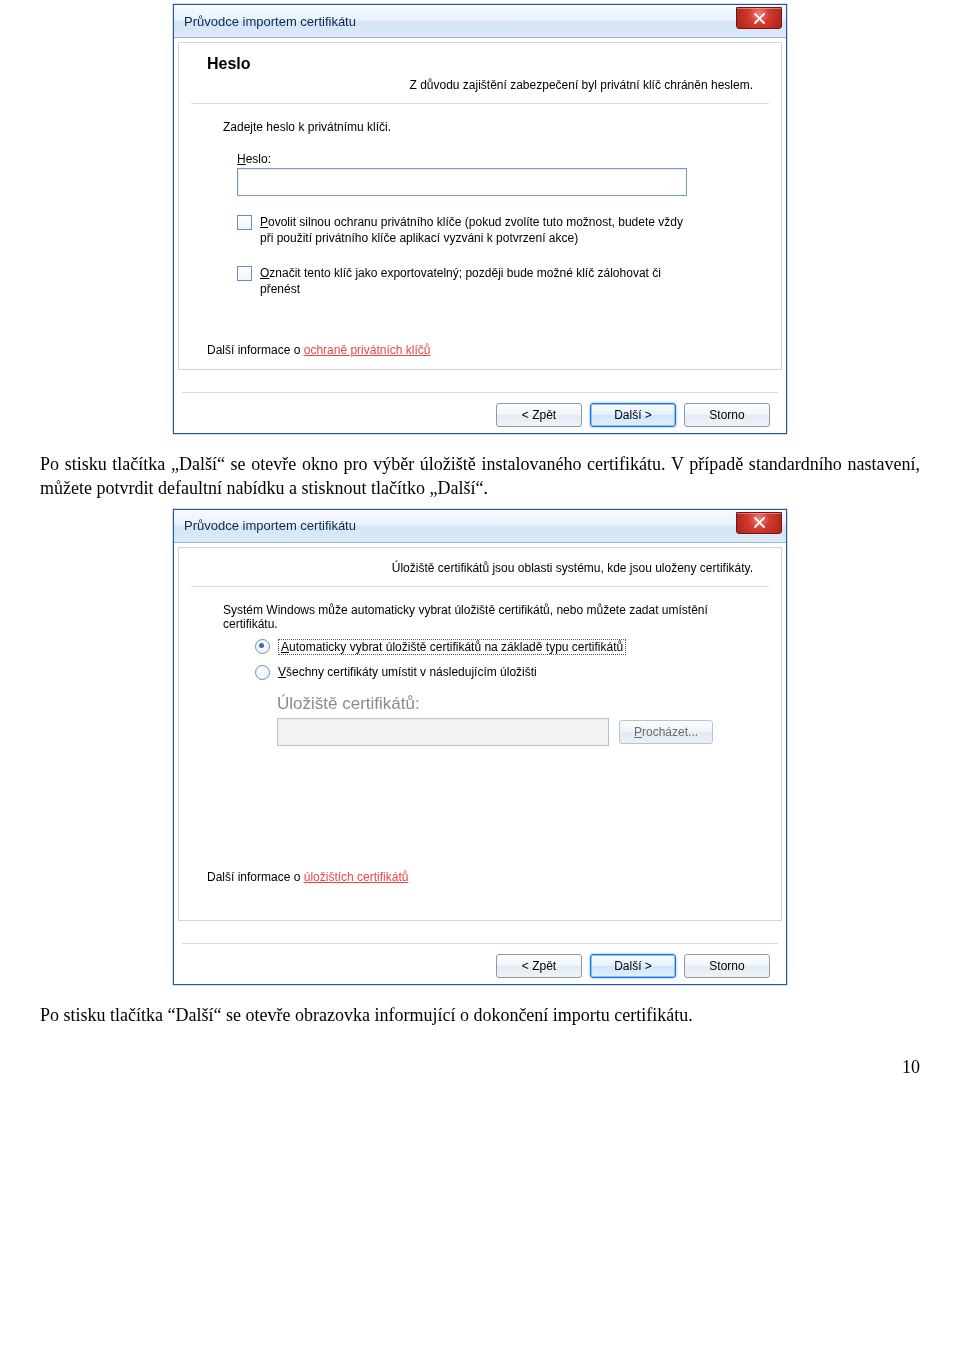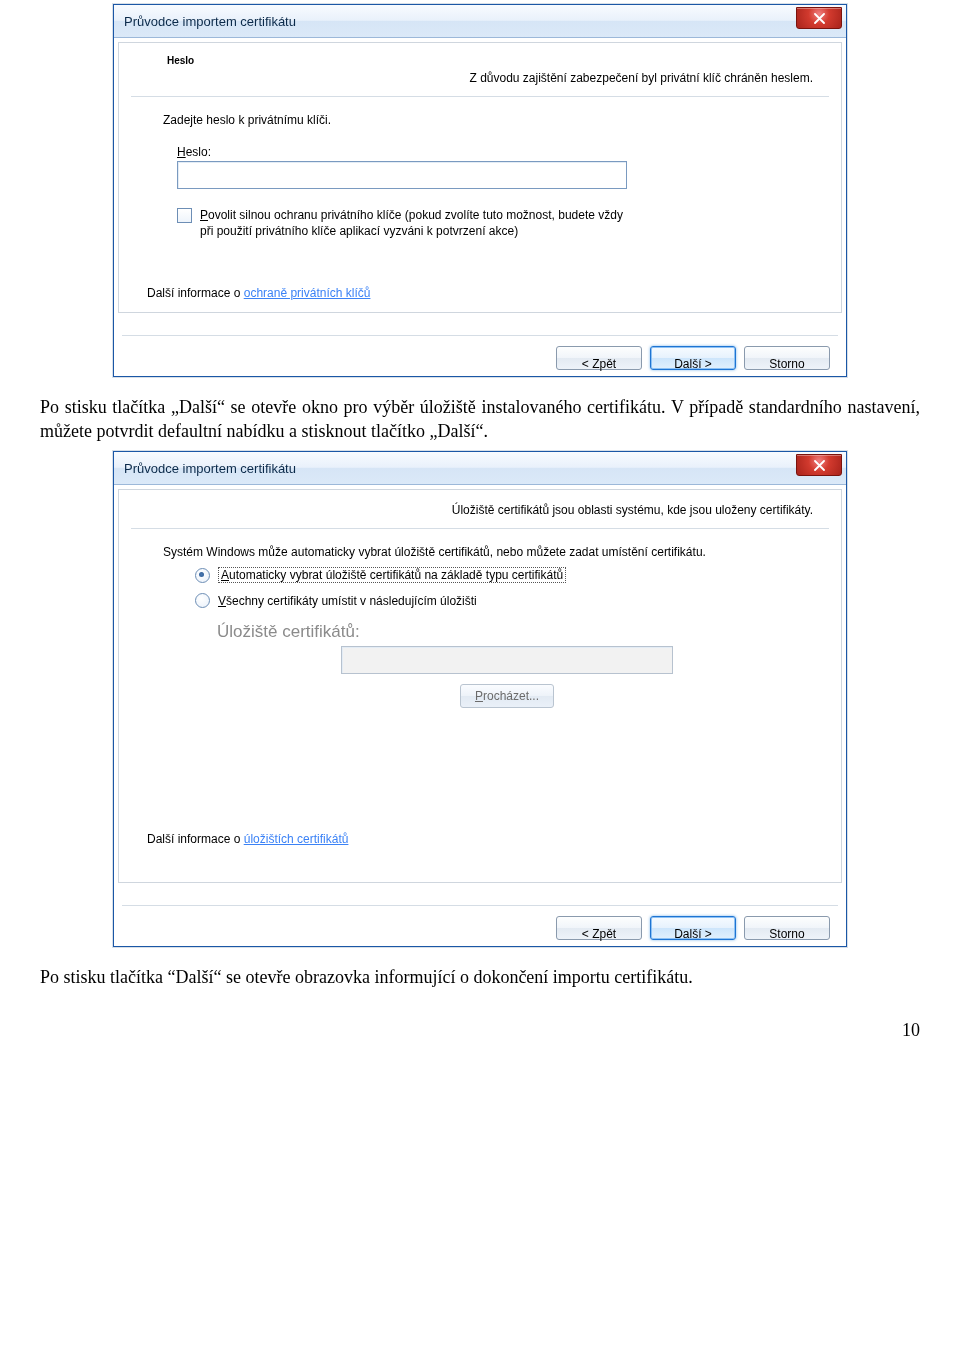--- a/index.html
+++ b/index.html
@@ -18,21 +18,21 @@
   }
   .page-num {
     position: relative;
     text-align: right;
     margin: 30px 40px 20px 0;
     font-size: 18px;
   }
 
   .dialog-wrap {
     margin: 4px auto 18px auto;
-    width: 734px;
+    width: 614px;
     position: relative;
   }
   .dialog {
     border: 1px solid #1b57a6;
     background: #fff;
     font-family: "Segoe UI", Tahoma, sans-serif;
     font-size: 12px;
     color: #000;
     box-shadow: 0 0 0 1px #d7dfe8;
   }
@@ -72,23 +72,22 @@
   .inner-frame {
     border: 1px solid #cfd6de;
     background: #fff;
     padding: 10px 0 12px 0;
   }
   .header-block {
     padding: 2px 28px 0 28px;
   }
   .header-title {
     font-weight: bold;
-    font-size: 10px;
+    font-size: 16px;
     margin-bottom: 4px;
-    margin-left: 20px;
   }
   .header-sub {
     font-size: 12px;
     color: #000;
     margin-left: 16px;
     line-height: 1.35;
     text-align: right;
   }
   .header-rule {
     border: none;
@@ -180,39 +179,38 @@
   .store-label {
     font-size: 17px;
     color: #8b8b8b;
     margin: 14px 0 0 54px;
   }
   .store-field-row {
     display: flex;
     align-items: center;
     gap: 10px;
     margin: 4px 0 0 54px;
-    flex-direction: column;
   }
   .browse-btn {
     height: 24px;
     padding: 0 14px;
     font-size: 12px;
     color: #6b6b6b;
     border: 1px solid #b9c4d0;
     background: linear-gradient(to bottom,#fafcff 0%, #eef3f9 48%, #e2eaf3 50%, #eaf0f8 100%);
     border-radius: 3px;
     cursor: default;
   }
 
   .link-line {
     margin: 40px 0 0 28px;
     font-size: 12px;
   }
   .link-line a {
-    color: #3b82f6;
+    color: #ef4444;
   }
 
   .footer-rule {
     border: none;
     border-top: 1px solid #d5dde5;
     margin: 22px 4px 0 4px;
   }
   .btn-row {
     display: flex;
     justify-content: flex-end;
@@ -220,21 +218,21 @@
     padding: 10px 12px 2px 0;
   }
   .win-btn {
     min-width: 86px;
     height: 24px;
     font-size: 12px;
     border: 1px solid #8a9aad;
     border-radius: 3px;
     background: linear-gradient(to bottom,#fdfefe 0%, #f1f5fa 48%, #e3eaf2 50%, #eef3f9 100%);
     cursor: default;
-    padding: 10px 6px;
+    padding: 4px 6px;
   }
   .win-btn.default {
     border-color: #1e74d2;
     box-shadow: 0 0 0 1px #8dc1f4 inset, 0 0 3px #7db6ea;
     background: linear-gradient(to bottom,#f7fbff 0%, #e7f2fd 48%, #cde5fb 50%, #e1f0fd 100%);
   }
 
   .spacer-tall { height: 78px; }
   .spacer-mid  { height: 24px; }
 </style>
@@ -261,20 +259,24 @@
         <div class="body-block">
           <div class="instr">Zadejte heslo k privátnímu klíči.</div>
           <div class="field-label"><span class="ul">H</span><span>eslo:</span></div>
           <input class="text-input" type="password" value="" style="">
 
           <div class="chk-row">
             <span class="chk"></span>
             <span class="lbl"><span class="ul">P</span><span>ovolit silnou ochranu privátního klíče (pokud zvolíte tuto možnost, budete vždy při použití privátního klíče aplikací vyzváni k potvrzení akce)</span></span>
           </div>
 
+          <div class="chk-row">
+            <span class="chk"></span>
+            <span class="lbl"><span class="ul">O</span><span>značit tento klíč jako exportovatelný; později bude možné klíč zálohovat či přenést</span></span>
+          </div>
 
         </div>
 
         <div class="link-line">
           <span>Další informace o </span><a href="#">ochraně privátních klíčů</a>
         </div>
       </div>
       <hr class="footer-rule">
       <div class="btn-row">
         <button class="win-btn">&lt; Zpět</button>

